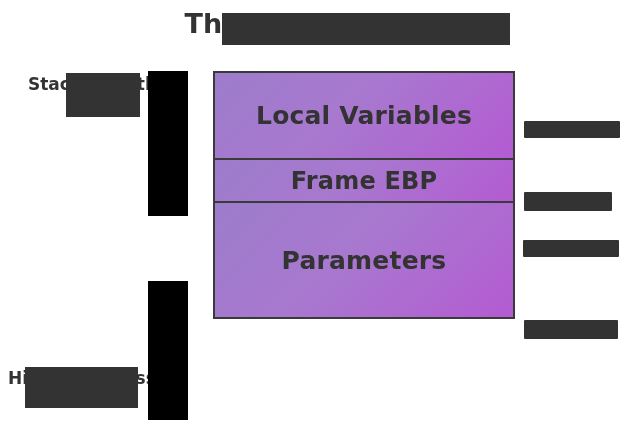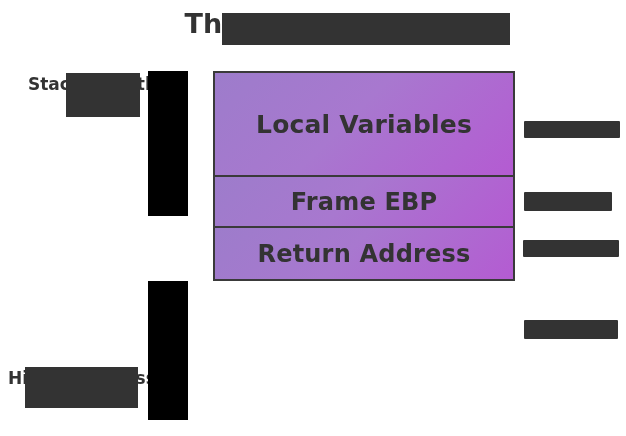--- a/index.html
+++ b/index.html
@@ -164,23 +164,23 @@
 <div id="stack-frame">
 
   <div class="stack-cell cell-local">
     <span class="stack-cell-label">Local Variables</span>
   </div>
 
   <div class="stack-cell cell-ebp">
     <span class="stack-cell-label">Frame EBP</span>
   </div>
 
-  <div class="stack-cell cell-ret">
-    <span class="stack-cell-label">Return Address</span>
+
+  <div class="stack-cell cell-params">
+    <span class="stack-cell-label">Parameters</span>
   </div>
-
 
 </div>
 
 <div class="right-callout" id="callout-0"></div>
 <div class="right-callout" id="callout-1"></div>
 <div class="right-callout" id="callout-2"></div>
 <div class="right-callout" id="callout-3"></div>
 
 </body></html>

